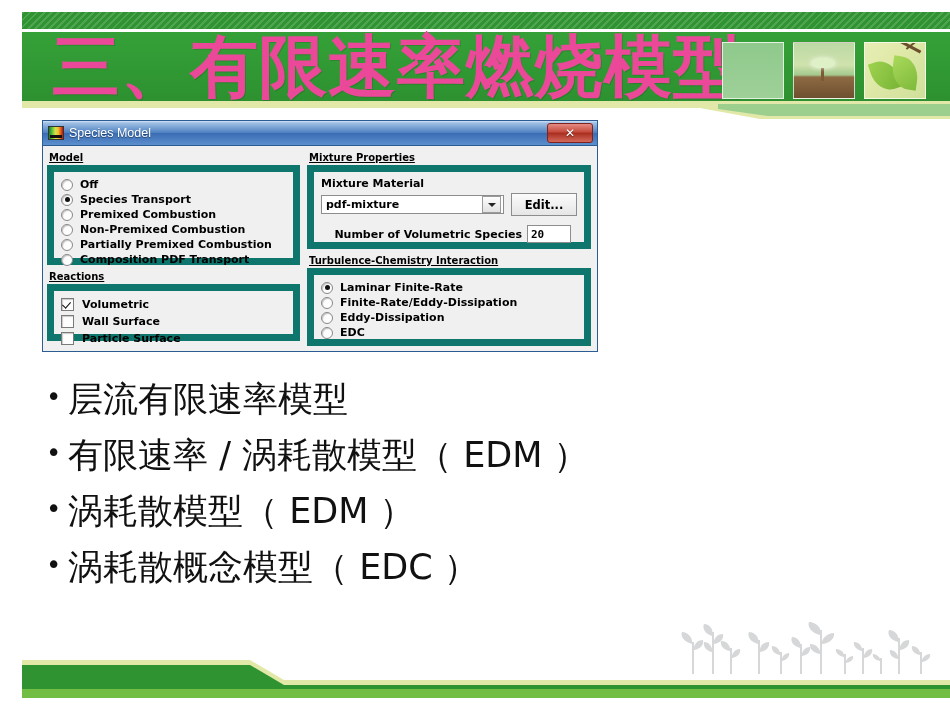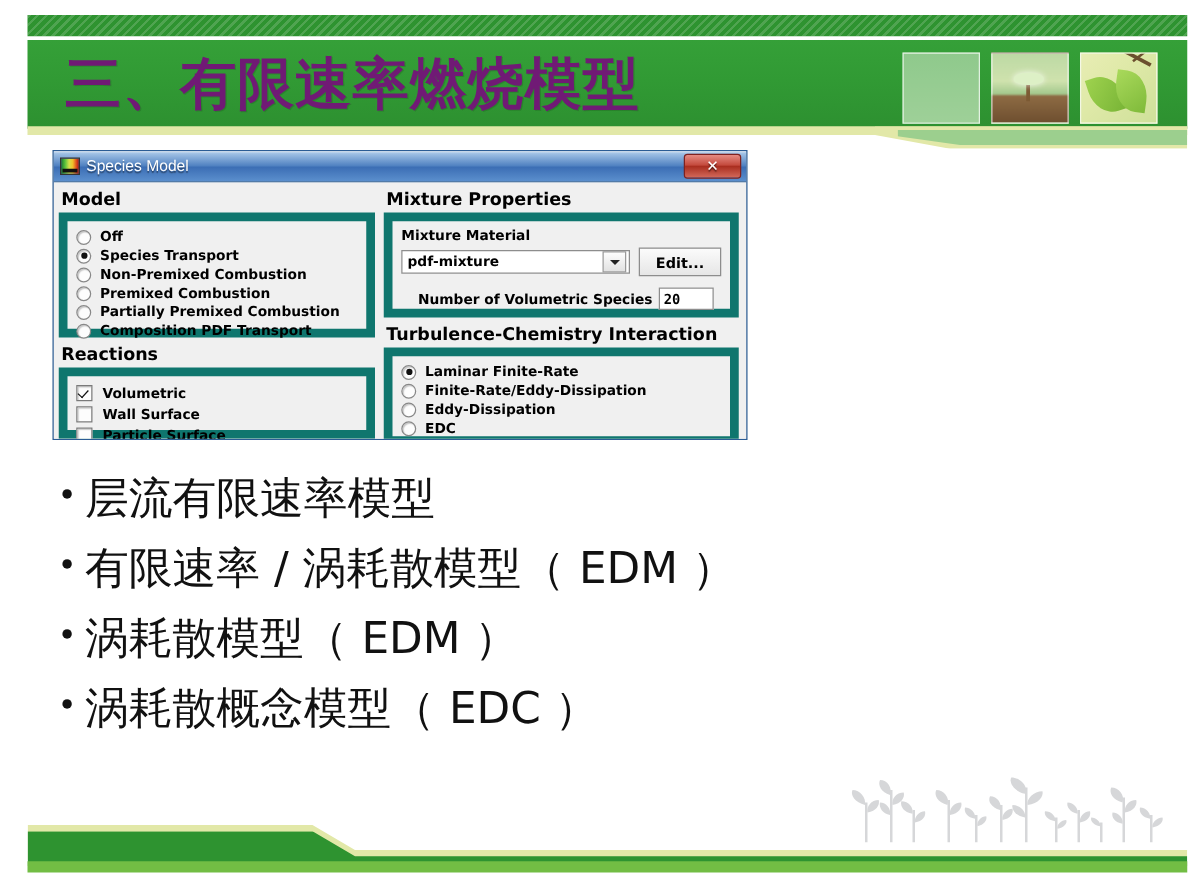--- a/index.html
+++ b/index.html
@@ -58,24 +58,24 @@
     width: 232px; height: 12px;
     background: #9ccf8e;
     clip-path: polygon(0 0, 232px 0, 232px 12px, 50px 12px, 0 5px);
   }
 
   #header-title {
     position: absolute;
     left: 52px; top: 31px;
     width: 640px; height: 72px;
     line-height: 72px;
-    color: #701a75;
-    font-family: "DejaVu Sans", sans-serif;
-    font-weight: bold;
-    font-size: 45px;
+    color: #ec4899;
+    font-family: "DejaVu Sans", sans-serif;
+    font-weight: bold;
+    font-size: 68px;
     letter-spacing: 1px;
     white-space: nowrap;
     text-shadow: 1px 1px 0 rgba(0,0,0,0.12);
   }
 
   .thumb-strip {
     position: absolute;
     left: 722px; top: 42px;
     width: 220px; height: 57px;
     display: flex;
@@ -215,23 +215,24 @@
     display: flex;
     gap: 7px;
   }
   .dlg-col { position: relative; }
   .col-left  { width: 253px; }
   .col-right { width: 284px; }
 
   .grp-label {
     font-family: "DejaVu Sans", sans-serif;
     font-weight: bold;
-    font-size: 14px;
+    font-size: 10px;
     color: #000;
     margin: 2px 0 2px 2px;
+    text-decoration: underline;
   }
   .grp-box {
     border: 7px solid #0f766e;
     background: #f0f0f0;
     box-sizing: border-box;
     padding: 5px 7px;
   }
   .opt-row {
     display: flex;
     align-items: center;
@@ -460,25 +461,25 @@
         <div class="opt-row">
           <span class="radio"></span>
           <span>Off</span>
         </div>
         <div class="opt-row">
           <span class="radio on"></span>
           <span>Species Transport</span>
         </div>
         <div class="opt-row">
           <span class="radio"></span>
+          <span>Premixed Combustion</span>
+        </div>
+        <div class="opt-row">
+          <span class="radio"></span>
           <span>Non-Premixed Combustion</span>
-        </div>
-        <div class="opt-row">
-          <span class="radio"></span>
-          <span>Premixed Combustion</span>
         </div>
         <div class="opt-row">
           <span class="radio"></span>
           <span>Partially Premixed Combustion</span>
         </div>
         <div class="opt-row">
           <span class="radio"></span>
           <span>Composition PDF Transport</span>
         </div>
       </div>

